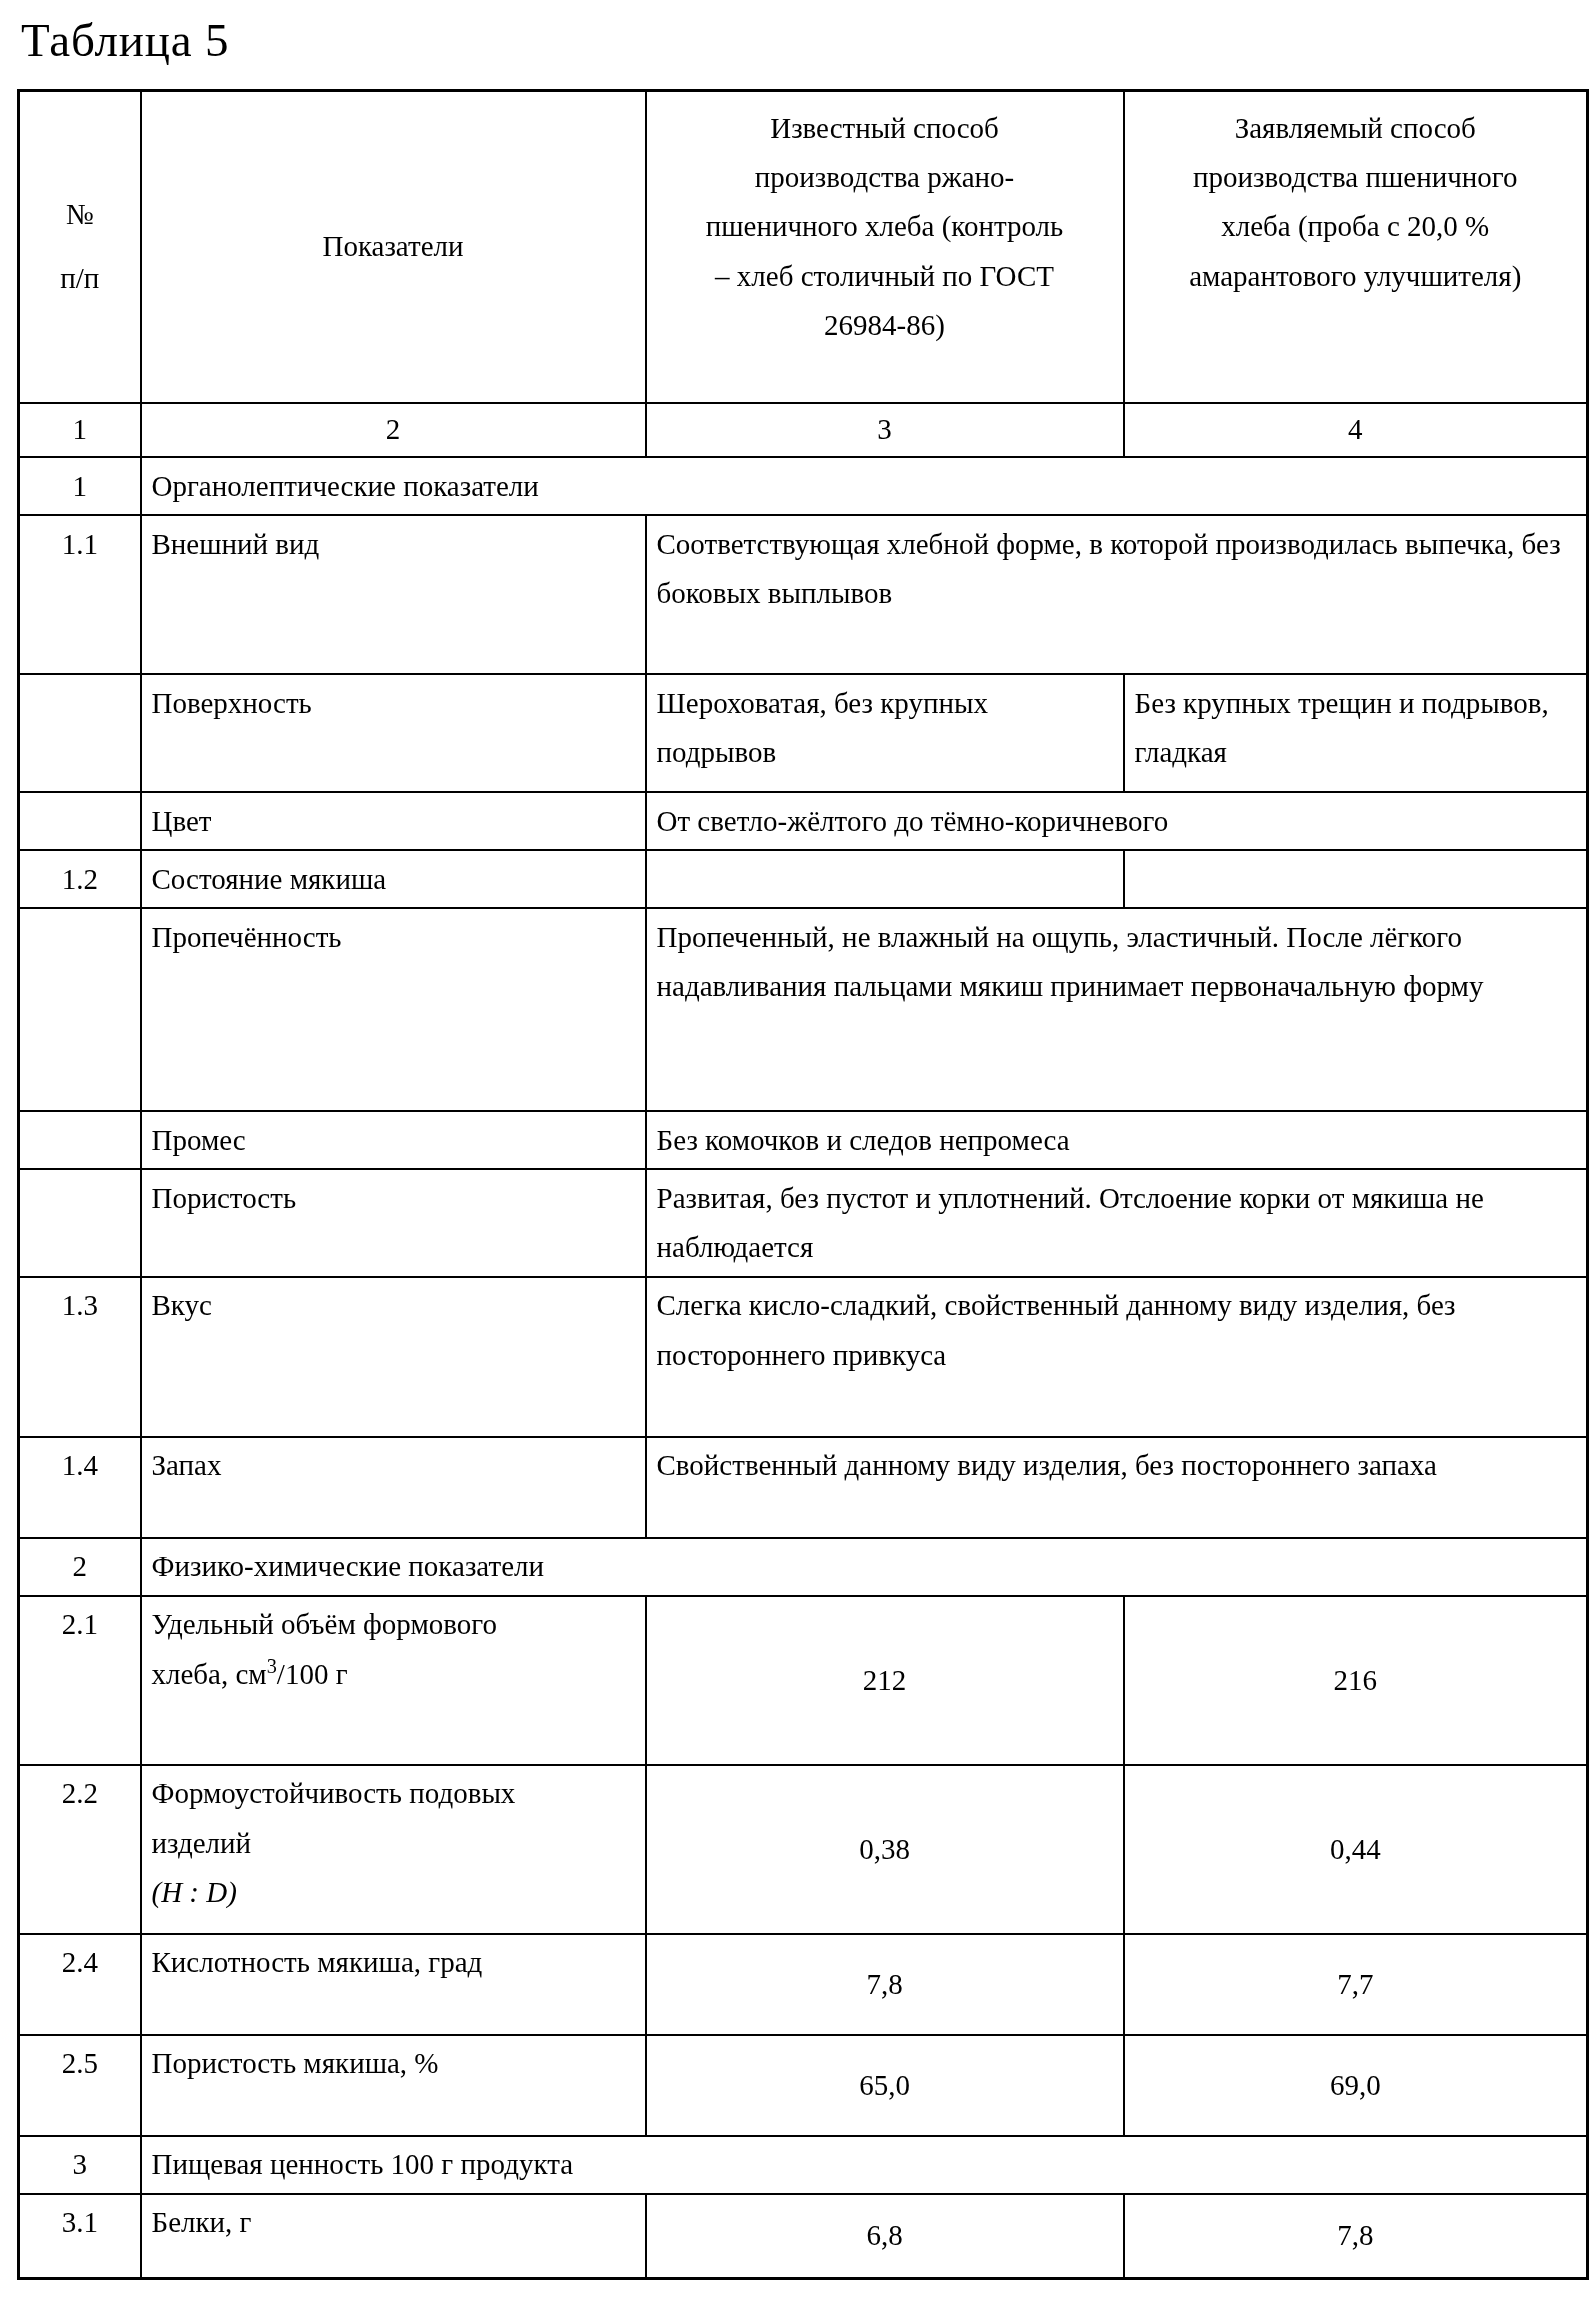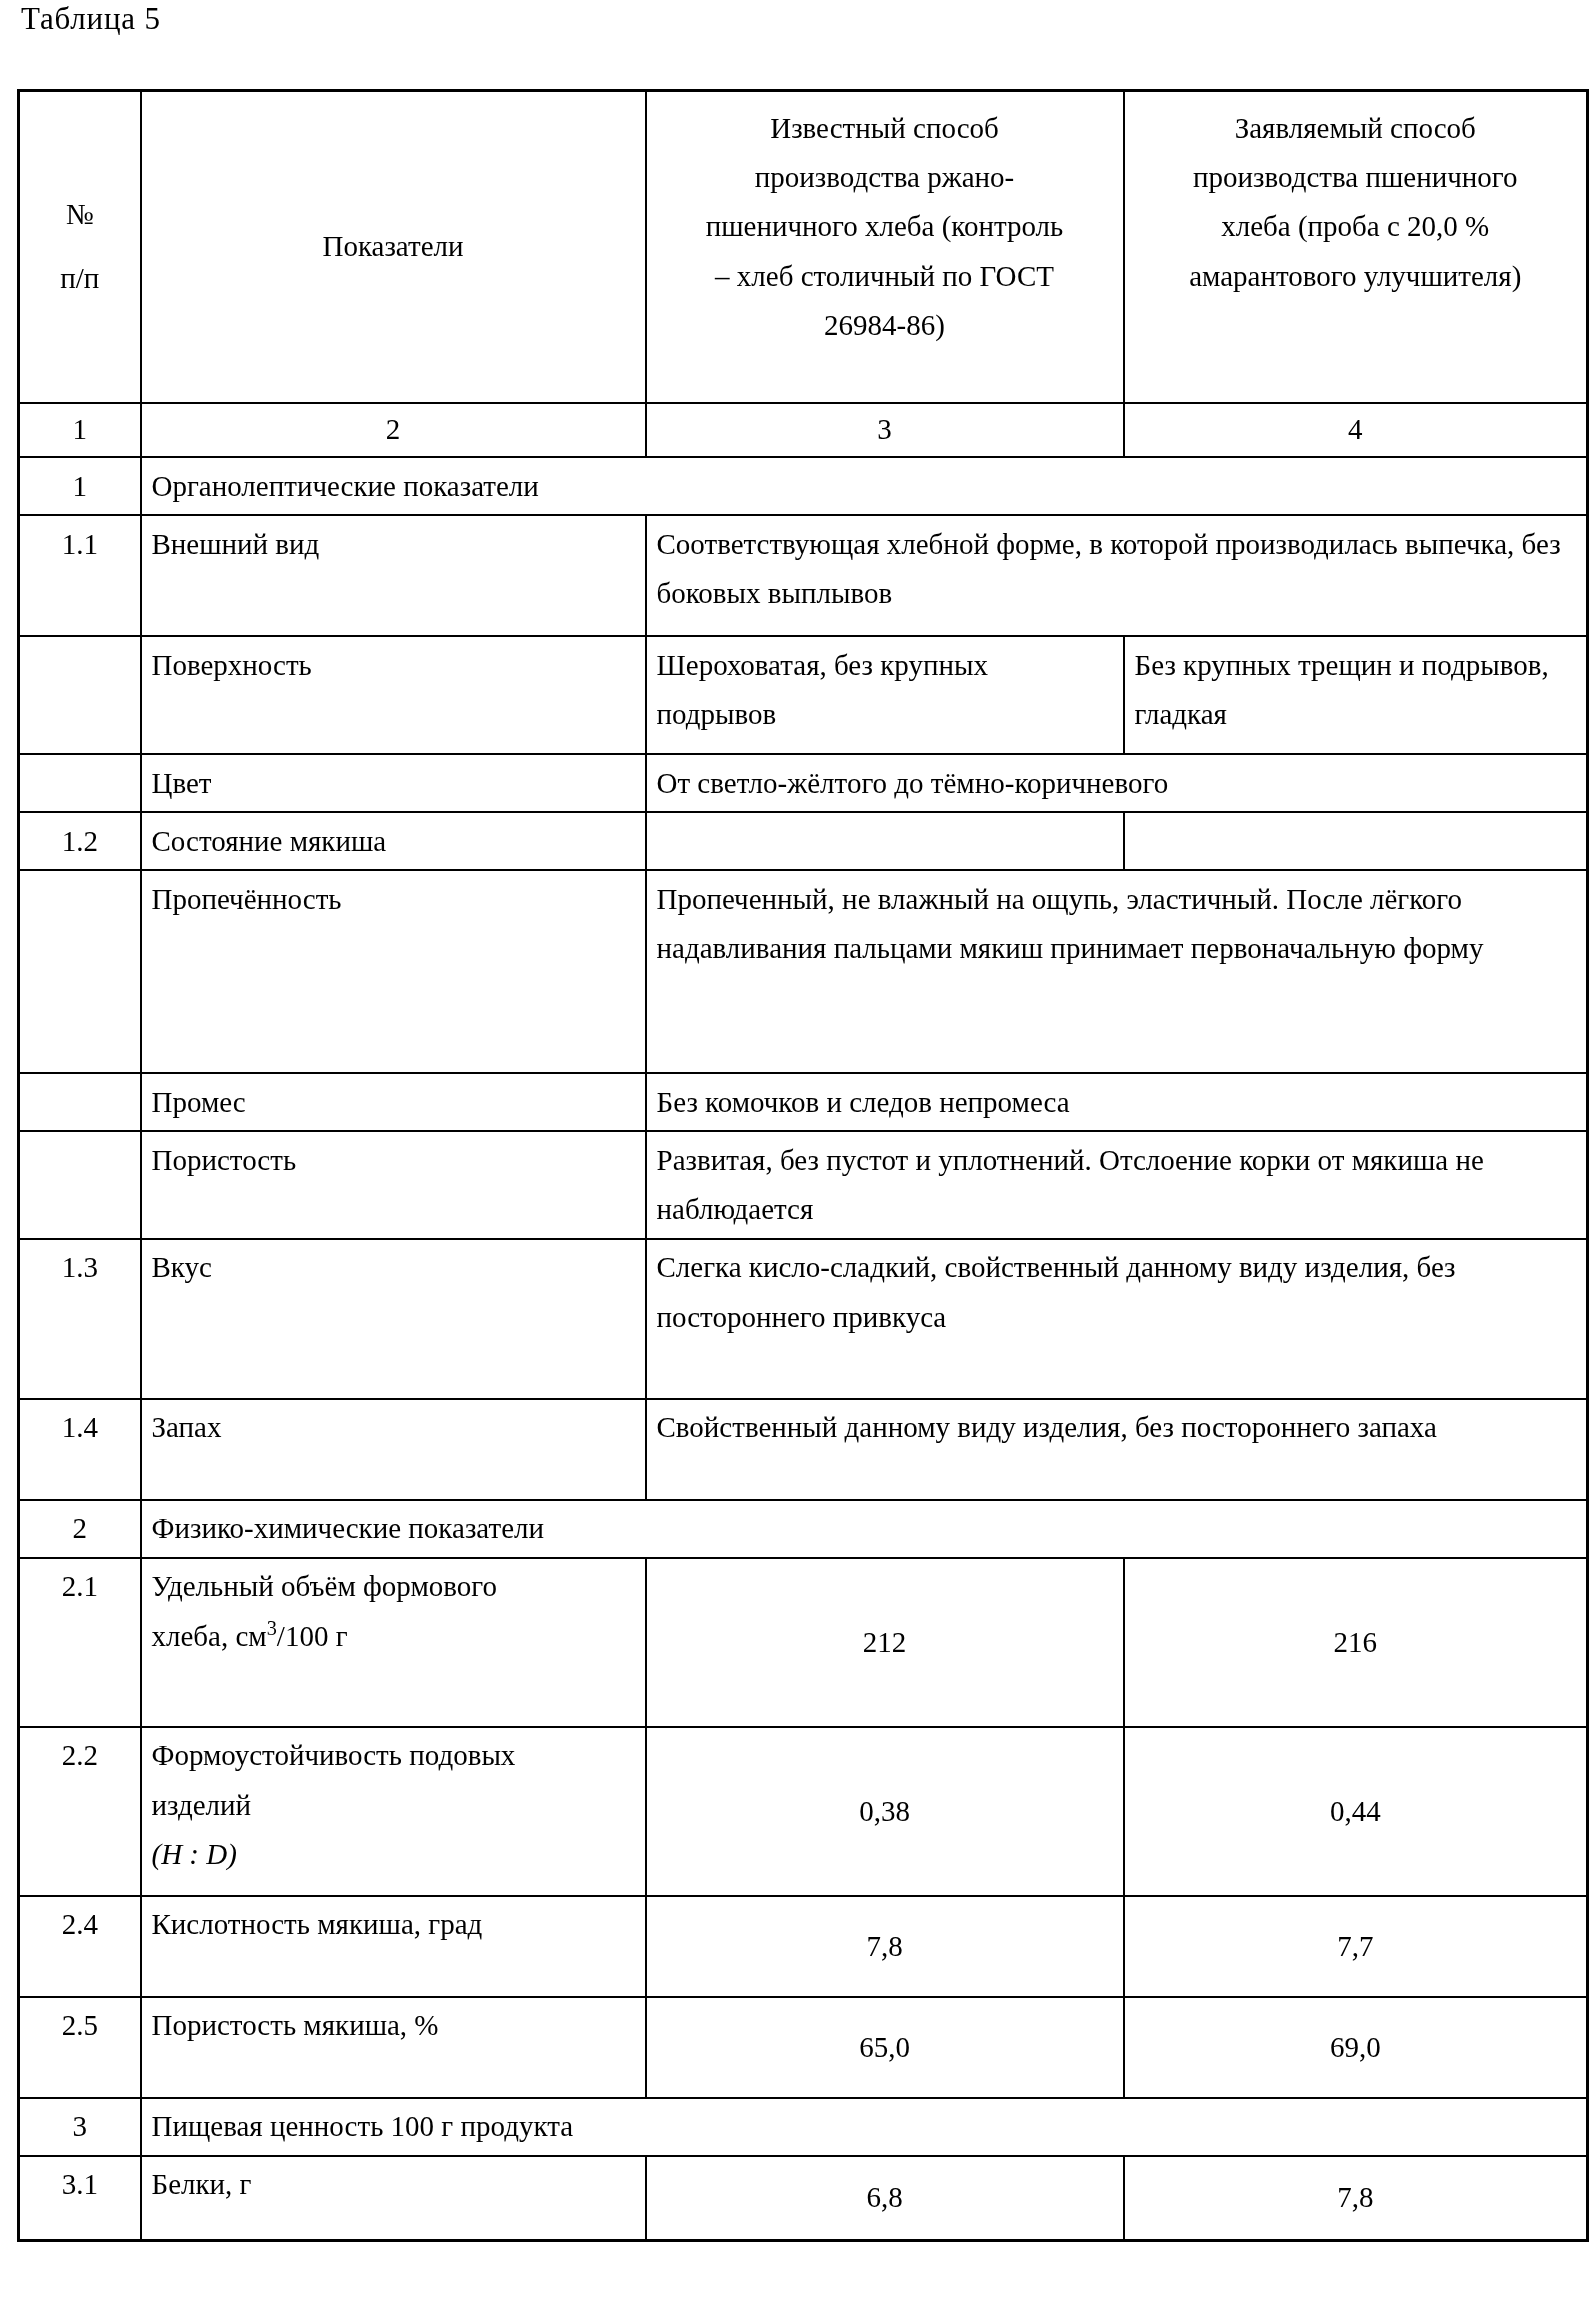--- a/index.html
+++ b/index.html
@@ -12,22 +12,22 @@
     width: 1594px;
     height: 2307px;
     overflow: hidden;
     background: #ffffff;
     color: #000000;
     font-family: "Liberation Serif", "DejaVu Serif", serif;
   }
   .title {
     position: absolute;
     left: 21px;
-    top: 1px;
-    font-size: 31px;
+    top: 13px;
+    font-size: 47px;
     letter-spacing: 0.8px;
     white-space: nowrap;
   }
   table.cmp {
     position: absolute;
     left: 17px;
     top: 89px;
     width: 1570px;
     border-collapse: collapse;
     table-layout: fixed;
@@ -87,21 +87,21 @@
         <td class="cn">2</td>
         <td class="cn">3</td>
         <td class="cn">4</td>
       </tr>
 
       <tr style="height:54px;">
         <td class="num">1</td>
         <td colspan="3">Органолептические показатели</td>
       </tr>
 
-      <tr style="height:121px;">
+      <tr style="height:159px;">
         <td class="num">1.1</td>
         <td>Внешний вид</td>
         <td colspan="2">Соответствующая хлебной форме, в которой производилась выпечка, без боковых выплывов</td>
       </tr>
 
       <tr style="height:118px;">
         <td class="num"></td>
         <td>Поверхность</td>
         <td>Шероховатая, без крупных подрывов</td>
         <td>Без крупных трещин и подрывов, гладкая</td>

